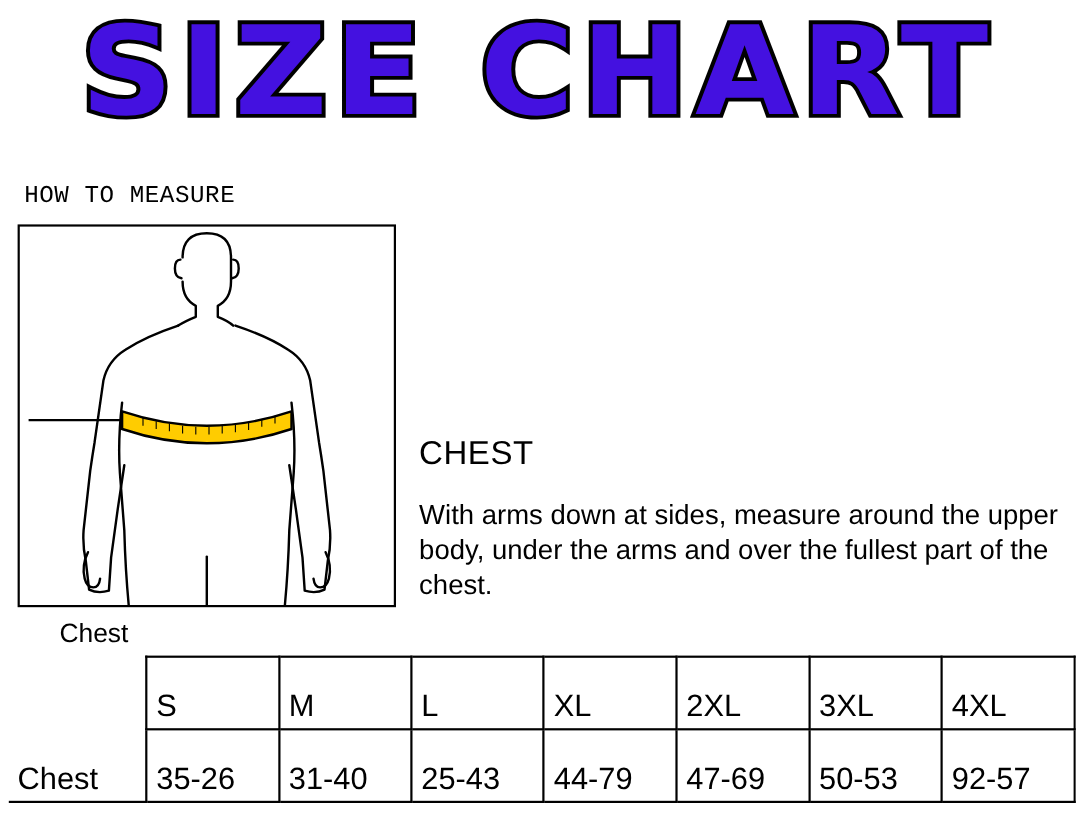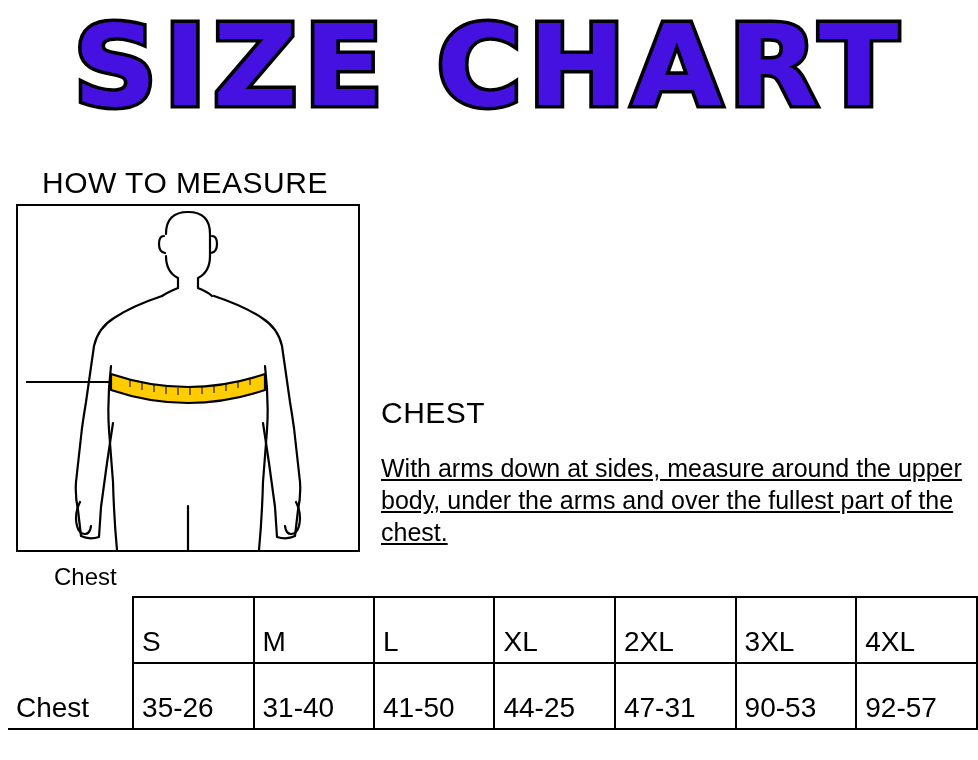--- a/index.html
+++ b/index.html
@@ -35,24 +35,23 @@
     white-space: nowrap;
     transform: scaleX(1.04);
     transform-origin: center top;
   }
 
   
   #how-to-measure {
     position: absolute;
     left: 22px;
     top: 166px;
-    font-size: 30px;
-    font-family: Liberation Sans, sans-serif;
+    font-size: 22px;
+    font-family: Liberation Mono, monospace;
     letter-spacing: 0.5px;
-    margin-left: 20px;
   }
 
   
   #figure-box {
     position: absolute;
     left: 16px;
     top: 204px;
     width: 344px;
     height: 348px;
     border: 2px solid #000;
@@ -83,21 +82,20 @@
     font-size: 30px;
     letter-spacing: 0.5px;
   }
   #desc-body {
     position: absolute;
     left: 381px;
     top: 452px;
     width: 590px;
     font-size: 25px;
     line-height: 32px;
-    text-decoration: underline;
   }
 
   
   #size-table {
     position: absolute;
     left: 8px;
     top: 596px;
     border-collapse: collapse;
     table-layout: fixed;
   }
@@ -174,20 +172,20 @@
     <td class="sizecell">L</td>
     <td class="sizecell">XL</td>
     <td class="sizecell">2XL</td>
     <td class="sizecell">3XL</td>
     <td class="sizecell">4XL</td>
   </tr>
   <tr>
     <td class="rowhead">Chest</td>
     <td class="sizecell">35-26</td>
     <td class="sizecell">31-40</td>
-    <td class="sizecell">41-50</td>
-    <td class="sizecell">44-25</td>
-    <td class="sizecell">47-31</td>
-    <td class="sizecell">90-53</td>
+    <td class="sizecell">25-43</td>
+    <td class="sizecell">44-79</td>
+    <td class="sizecell">47-69</td>
+    <td class="sizecell">50-53</td>
     <td class="sizecell">92-57</td>
   </tr>
 </tbody>
   </table>
 
 </body></html>

